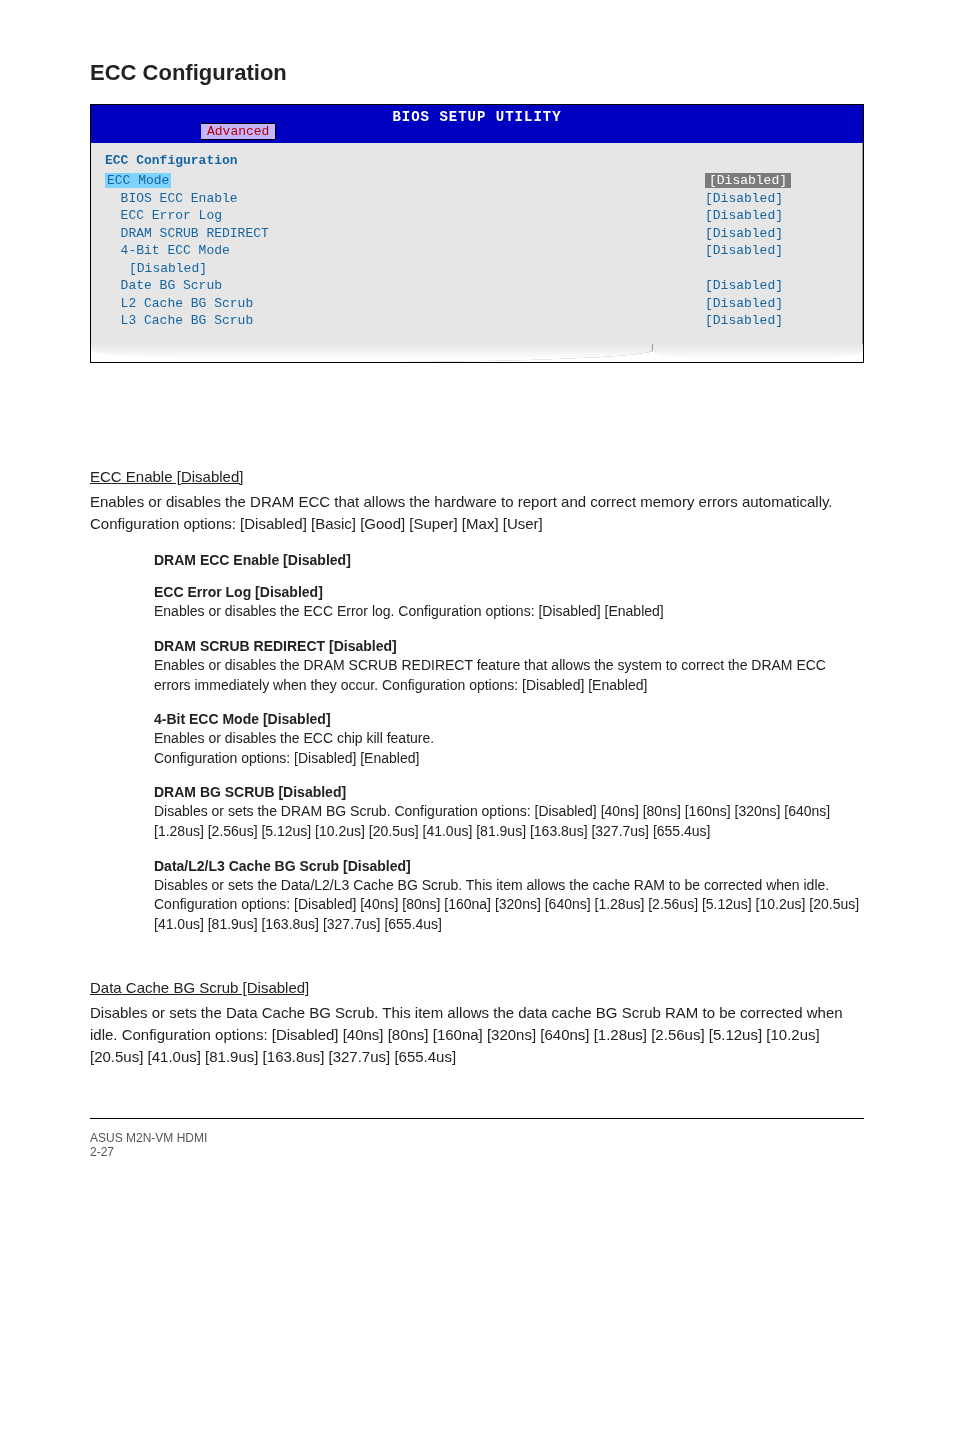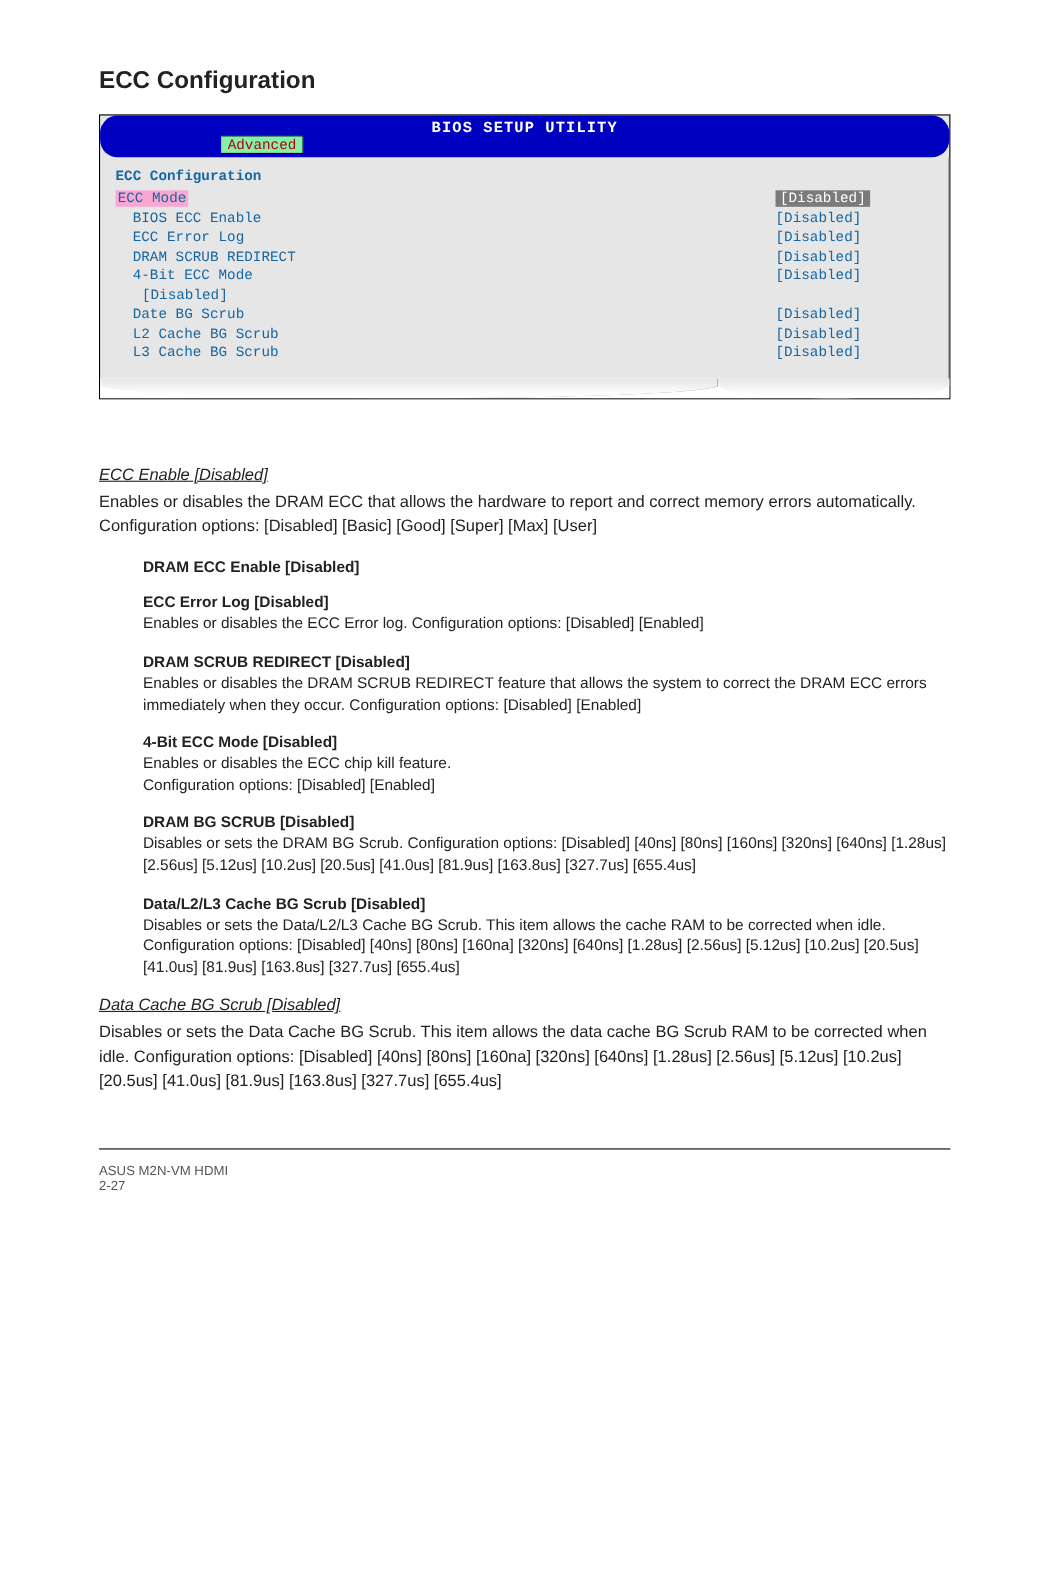--- a/index.html
+++ b/index.html
@@ -26,27 +26,26 @@
   }
   .bios-header {
     background: #0000c0;
     color: #fff;
     text-align: center;
     font-weight: bold;
     padding: 2px 0 2px 0;
     position: relative;
     letter-spacing: 1px;
     font-size: 14px;
-    border-radius: 16px;
   }
   .bios-tab {
     position: absolute;
     left: 110px;
     top: 18px;
-    background: #86efac;
+    background: #c4b5fd;
     color: #b00000;
     padding: 0 6px;
     font-size: 13px;
     letter-spacing: 0;
     font-weight: normal;
     border-top: 1px solid #000;
     border-right: 1px solid #000;
     border-bottom: 1px solid #000;
   }
   .bios-header-inner { padding: 2px 0 16px 0; }
@@ -66,21 +65,21 @@
     font-weight: bold;
   }
   .cfg-row {
     display: flex;
     line-height: 1.35;
   }
   .cfg-label { flex: 1; white-space: pre; }
   .cfg-val   { width: 145px; color: #1565a2; margin-left: 24px; }
   .cfg-title { color: #1565a2; font-weight: bold; margin-bottom: 4px; }
   .hilite-label {
-    background: #f9a8d4;
+    background: #7dd3fc;
     color: #1565a2;
     padding: 0 2px;
   }
   .hilite-val {
     background: #7b7b7b;
     color: #fff;
     padding: 0 4px;
   }
   .bios-curve {
     background: #fff;
@@ -97,32 +96,32 @@
   .curve-right {
     width: 210px;
     height: 18px;
     background: linear-gradient(to bottom, #e6e6e6 0%, #ffffff 85%);
     border-bottom-left-radius: 60% 14px;
     border-bottom-right-radius: 60% 14px;
   }
 
   .sec-gap   { height: 50px; }
   .u-i {
-    font-style: italic;
     text-decoration: underline;
     font-size: 15px;
     margin-bottom: 6px;
+    margin-top: 45px;
   }
   .body-p {
     font-size: 15px;
     line-height: 1.45;
     margin-bottom: 18px;
   }
   .indent-block {
-    margin-left: 40px;
+    margin-left: 64px;
     margin-bottom: 16px;
   }
   .indent-block .sub-h {
     font-weight: bold;
     font-size: 14px;
     margin-bottom: 2px;
   }
   .indent-block .sub-p {
     font-size: 14px;
     line-height: 1.4;

